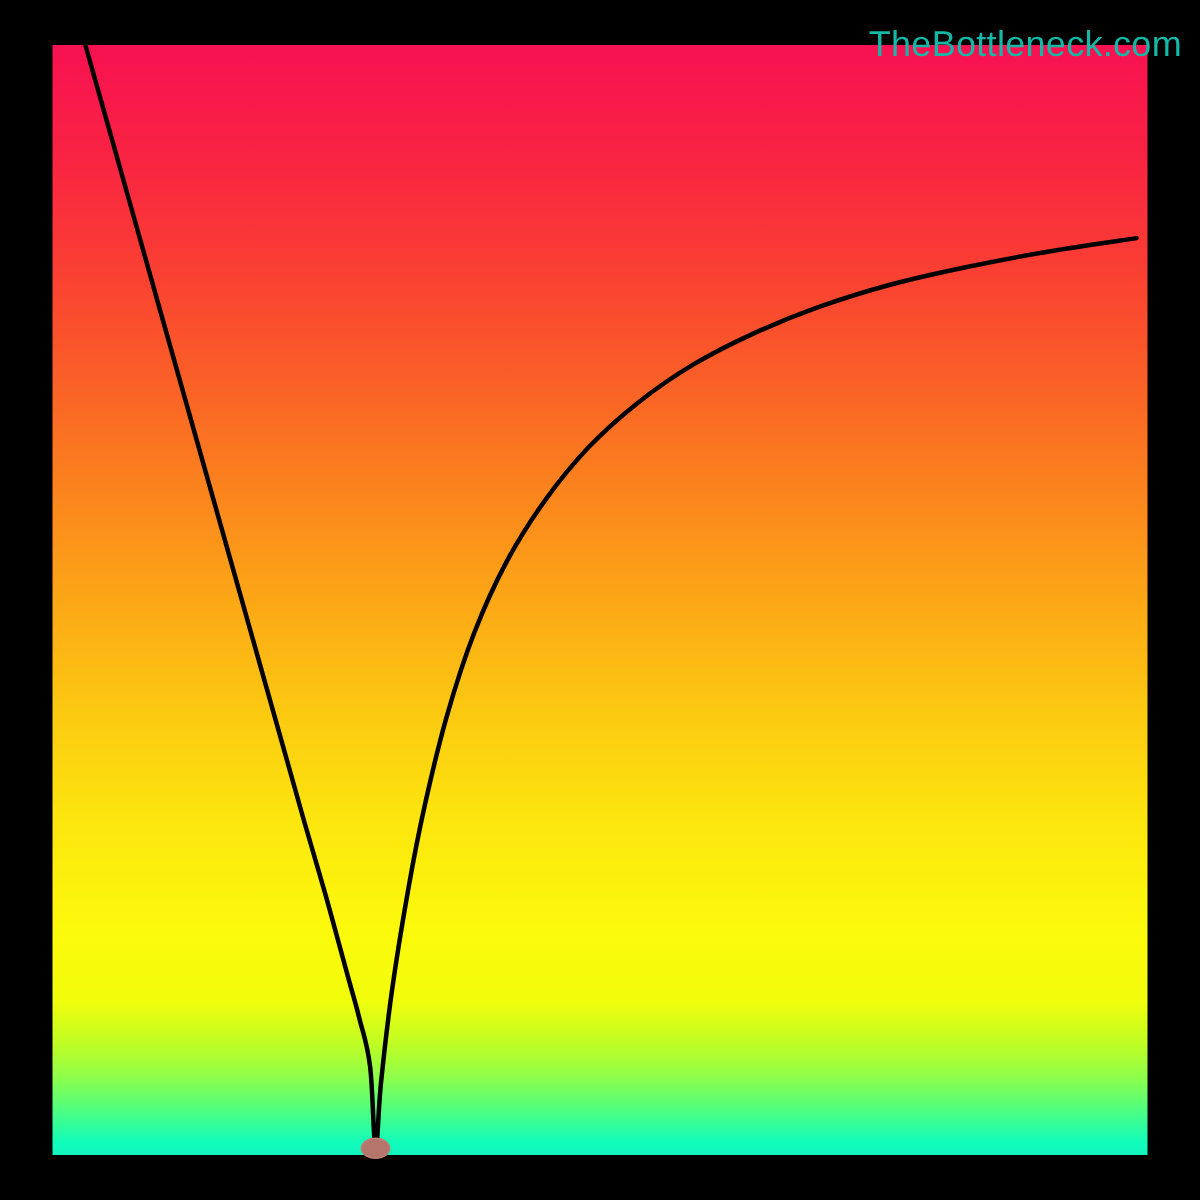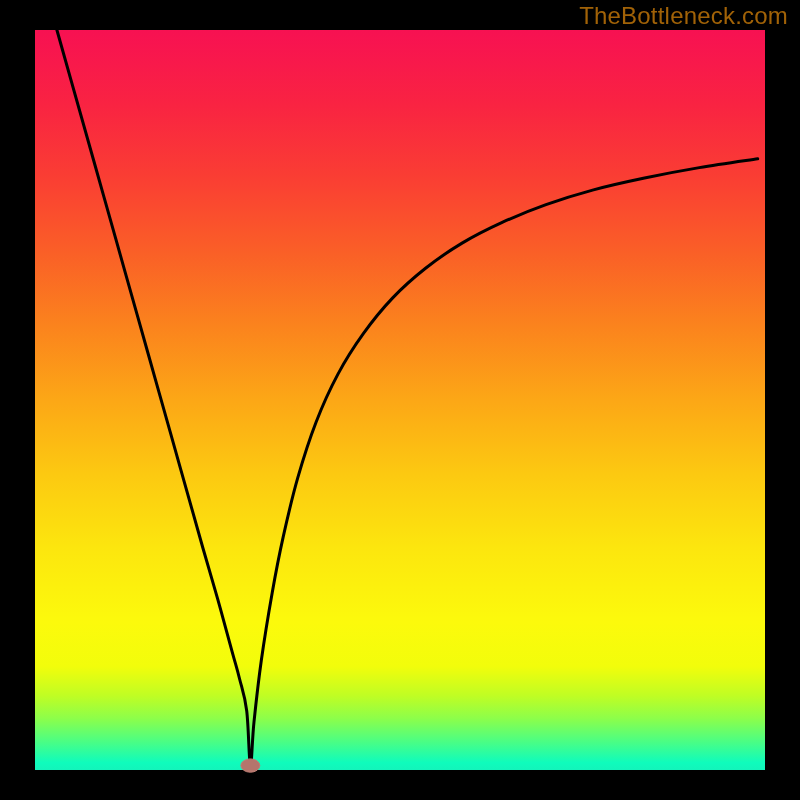--- a/index.html
+++ b/index.html
@@ -8,23 +8,23 @@
     background: #fff;
   }
   .wrap {
     position: relative;
     width: 800px;
     height: 800px;
     background: #000;
   }
   .watermark {
     position: absolute;
-    top: 2px;
+    top: 16px;
     right: 12px;
-    color: #a16207;
+    color: #14b8a6;
     font-family: Arial, Helvetica, sans-serif;
     font-size: 24px;
     letter-spacing: 0.2px;
     z-index: 10;
   }
   svg {
     position: absolute;
     top: 0;
     left: 0;
   }

